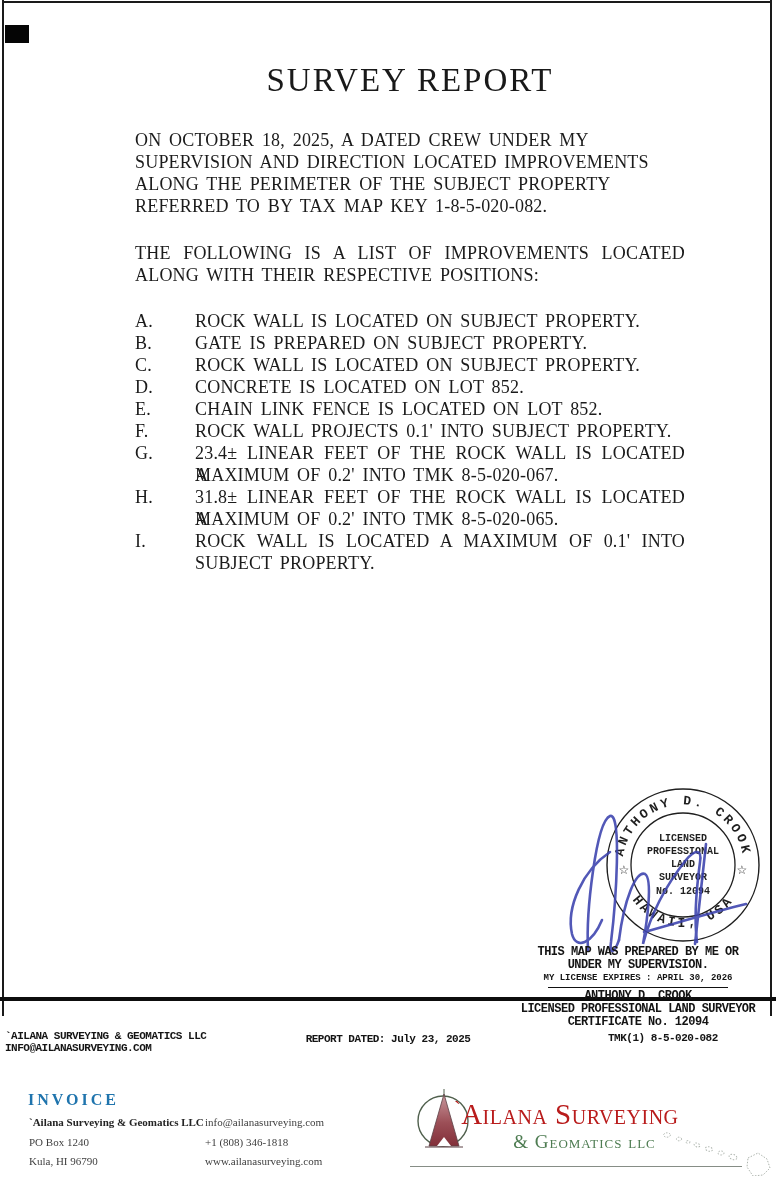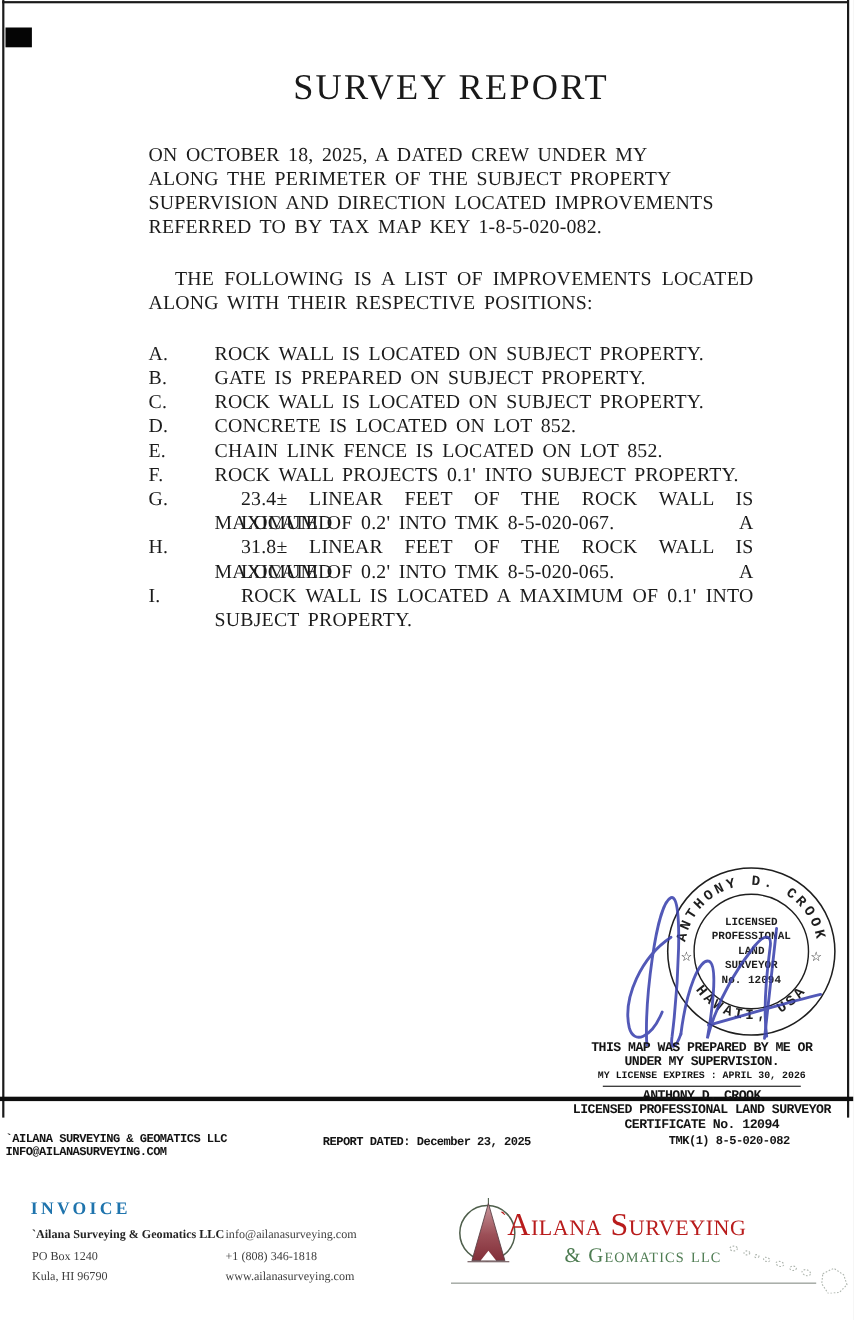--- a/index.html
+++ b/index.html
@@ -16,21 +16,21 @@
   .b-thick { position:absolute; left:0; top:997px; height:4px; width:776px; background:#0d0d0d; }
   .artifact { position:absolute; left:5px; top:25px; width:24px; height:18px; background:#050505; }
 
   .title {
     position:absolute; left:135px; top:62px; width:550px; text-align:center;
     font-size:33px; font-weight:400; letter-spacing:2px; color:#191919;
   }
   .para, .list { position:absolute; left:135px; width:550px; font-size:18px; word-spacing:3px; letter-spacing:0.2px; }
   .p1 { top:129px; } .p2 { top:242px; }
   .tline { height:22px; line-height:22px; white-space:nowrap; }
-  .just  { text-align:justify; text-align-last:justify; white-space:normal;margin-left:24px; }
+  .just  { text-align:justify; text-align-last:justify; white-space:normal; }
   .list { top:310px; }
   .item { display:flex; }
   .item .letter { width:60px; flex:0 0 60px; height:22px; line-height:22px; }
   .item .itext  { flex:1; }
   .item .itext .tline { white-space:normal; }
 
   
   .mono { font-family:"Liberation Mono","DejaVu Sans Mono",monospace; font-weight:bold; color:#141414;margin-top:29px; }
   .cert { position:absolute; left:500px; top:917px; width:276px; text-align:center; }
   .cert .s  { font-size:12px; line-height:13px; letter-spacing:-0.5px; }
@@ -80,22 +80,22 @@
   <div class="b-left"></div>
   <div class="b-right"></div>
   <div class="b-top"></div>
   <div class="b-thick"></div>
   <div class="artifact"></div>
 
   <div class="title">SURVEY REPORT</div>
 
   <div class="para p1">
     <div class="tline">ON OCTOBER 18, 2025, A DATED CREW UNDER MY</div>
+    <div class="tline">SUPERVISION AND DIRECTION LOCATED IMPROVEMENTS</div>
     <div class="tline">ALONG THE PERIMETER OF THE SUBJECT PROPERTY</div>
-    <div class="tline">SUPERVISION AND DIRECTION LOCATED IMPROVEMENTS</div>
     <div class="tline">REFERRED TO BY TAX MAP KEY 1-8-5-020-082.</div>
   </div>
 
   <div class="para p2">
     <div class="tline just">THE FOLLOWING IS A LIST OF IMPROVEMENTS LOCATED</div>
     <div class="tline">ALONG WITH THEIR RESPECTIVE POSITIONS:</div>
   </div>
 
   <div class="list">
     <div class="item">
@@ -198,21 +198,21 @@
     <div class="sig-line"></div>
     <div class="n">ANTHONY D. CROOK</div>
     <div class="n">LICENSED PROFESSIONAL LAND SURVEYOR</div>
     <div class="n">CERTIFICATE No. 12094</div>
   </div>
 
   <div class="tb-left mono">
     <div>`AILANA SURVEYING &amp; GEOMATICS LLC</div>
     <div>INFO@AILANASURVEYING.COM</div>
   </div>
-  <div class="tb-center mono">REPORT DATED: December 23, 2025</div>
+  <div class="tb-center mono">REPORT DATED: July 23, 2025</div>
   <div class="tb-right mono">TMK(1) 8-5-020-082</div>
 
   <div class="inv-heading sans">INVOICE</div>
   <div class="inv-company sans">`Ailana Surveying &amp; Geomatics LLC</div>
   <div class="inv-addr1 sans">PO Box 1240</div>
   <div class="inv-addr2 sans">Kula, HI 96790</div>
   <div class="inv-email sans">info@ailanasurveying.com</div>
   <div class="inv-phone sans">+1 (808) 346-1818</div>
   <div class="inv-web sans">www.ailanasurveying.com</div>
 

